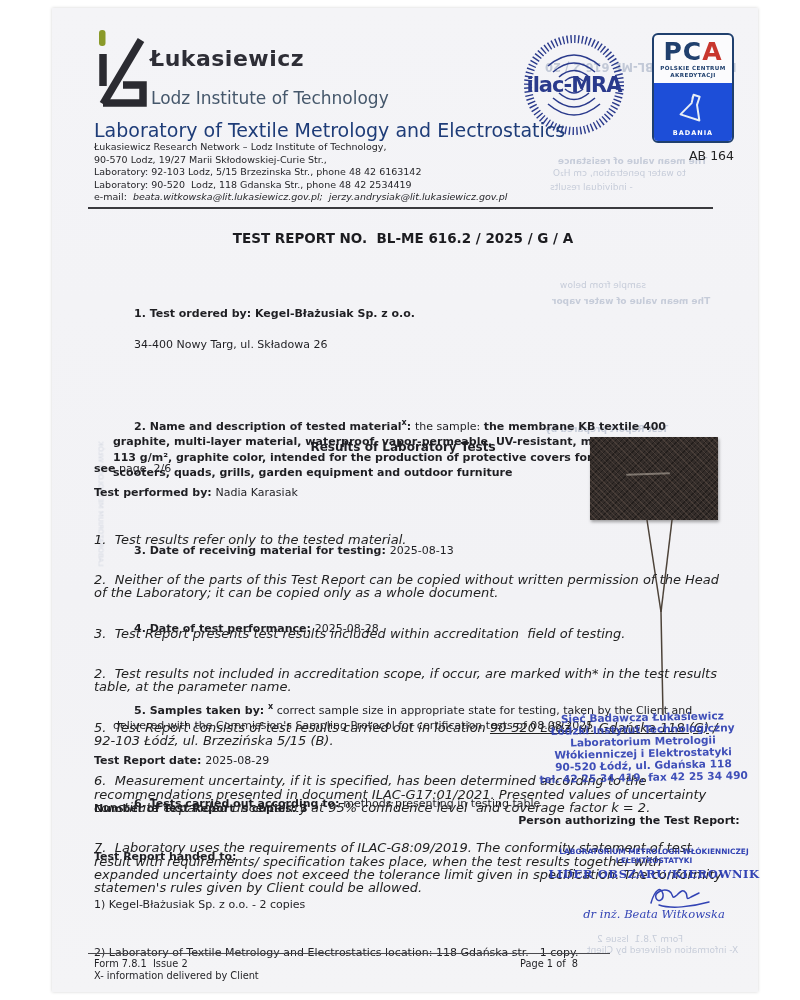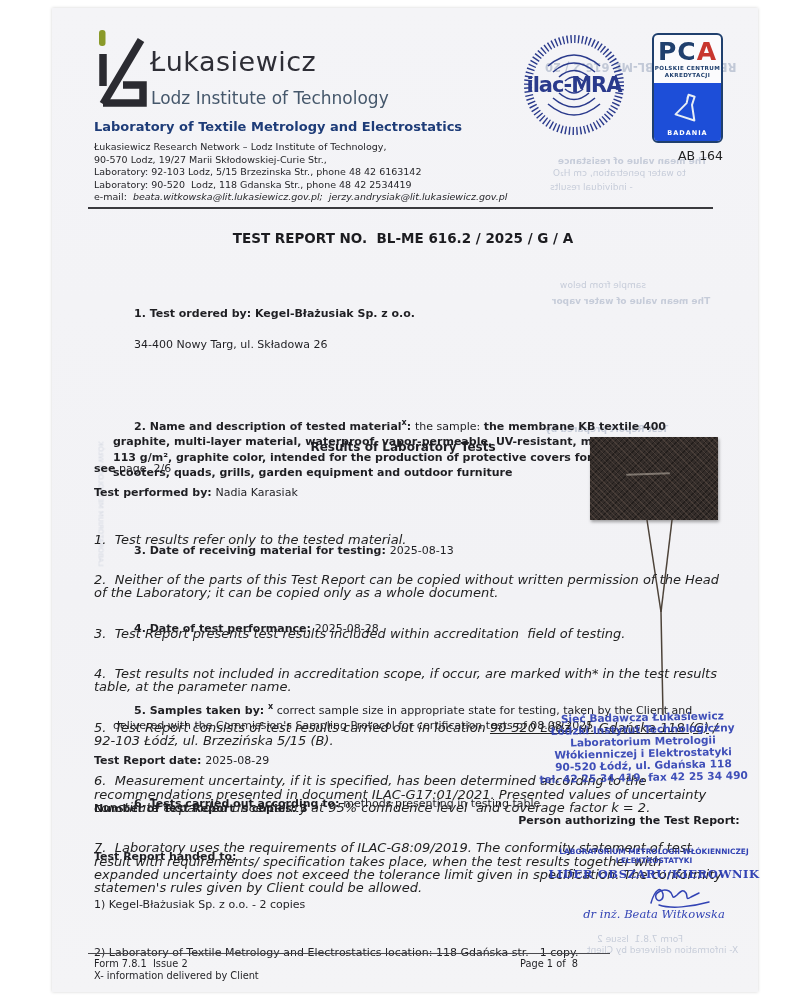--- a/index.html
+++ b/index.html
@@ -11,28 +11,28 @@
   }
   .sheet{
     position:absolute;left:52px;top:8px;width:706px;height:984px;
     background:linear-gradient(180deg,#f4f4f7 0%,#f2f2f5 60%,#f4f4f6 100%);
     box-shadow:0 0 3px rgba(0,0,0,.18);
   }
   .abs{position:absolute;}
   .pre{white-space:pre-wrap;}
 
   
-  .brand{left:98px;top:38px;font-size:27px;font-weight:normal;color:#2e2e36;letter-spacing:.5px;}
+  .brand{left:98px;top:38px;font-size:22px;font-weight:bold;color:#2e2e36;letter-spacing:.5px;}
   .brand-sub{left:99px;top:80px;font-size:17px;color:#45576b;}
-  .lab-title{left:42px;top:111px;font-size:13px;font-weight:bold;color:#1e3c78;text-align:right;}
+  .lab-title{left:42px;top:111px;font-size:19px;font-weight:normal;color:#1e3c78;text-align:right;}
   .addr{left:42px;top:133px;font-size:9.5px;line-height:12.6px;color:#26262a;}
   .addr .em{font-style:italic;}
   .hr-thick{left:36px;top:199px;width:625px;height:0;border-top:2.6px solid #3a3a3e;}
 
-  .pca-badge{left:600px;top:25px;width:71px;text-align:center;}
+  .pca-badge{left:600px;top:25px;width:82px;text-align:center;}
   .pca-box{border:2px solid #20406e;border-radius:6px;background:#fbfbfd;padding-top:4px;overflow:hidden;}
   .pca-acronym{font-size:25px;font-weight:bold;color:#20406e;line-height:26px;letter-spacing:1px;}
   .pca-acronym .red{color:#c8362e;}
   .pca-nameline{font-size:5.6px;font-weight:bold;color:#20406e;letter-spacing:.4px;line-height:7px;}
   .pca-blue{margin-top:4px;background:#1d4ed8;height:58px;position:relative;}
   .pca-blue svg{margin-top:8px;}
   .pca-badania{position:absolute;bottom:4px;width:100%;text-align:center;font-size:6.5px;font-weight:bold;color:#ffffff;letter-spacing:1px;}
   .pca-ab{margin-top:5px;font-size:12.5px;color:#222;text-align:right;}
 
   
@@ -203,21 +203,21 @@
   </div>
   <svg class="abs threads" width="706" height="984">
     <polyline points="595,512 609,604 611,707" fill="none" stroke="#4d4339" stroke-width="1.5"></polyline>
     <polyline points="620,512 609,604" fill="none" stroke="#4d4339" stroke-width="1.5"></polyline>
   </svg>
 
   <div class="abs notes pre">
     <p class="note">1.  Test results refer only to the tested material.</p>
     <p class="note">2.  Neither of the parts of this Test Report can be copied without written permission of the Head of the Laboratory; it can be copied only as a whole document.</p>
     <p class="note">3.  Test Report presents test results included within accreditation  field of testing.</p>
-    <p class="note">4.  Test results not included in accreditation scope, if occur, are marked with* in the test results table, at the parameter name.</p>
+    <p class="note">2.  Test results not included in accreditation scope, if occur, are marked with* in the test results table, at the parameter name.</p>
     <p class="note"><span>5.  Test Report consists of test results carried out in location </span><span class="u">90-520 Łódź, ul. Gdańska 118 (G)</span><span> / 92-103 Łódź, ul. Brzezińska 5/15 (B).</span></p>
     <p class="note">6.  Measurement uncertainty, if it is specified, has been determined according to the recommendations presented in document ILAC-G17:01/2021. Presented values of uncertainty constitute expanded uncertainty at 95% confidence level  and coverage factor k = 2.</p>
     <p class="note">7.  Laboratory uses the requirements of ILAC-G8:09/2019. The conformity statement of test result with requirements/ specification takes place, when the test results together with expanded uncertainty does not exceed the tolerance limit given in specification. The conformity statemen's rules given by Client could be allowed.</p>
   </div>
 
   <div class="abs report-info pre">
     <div><span class="b">Test Report date: </span><span>2025-08-29</span></div>
     <div class="b">Number of Test Report 's copies: 3</div>
     <div class="b">Test Report handed to:</div>
     <div>1) Kegel-Błażusiak Sp. z o.o. - 2 copies</div>

